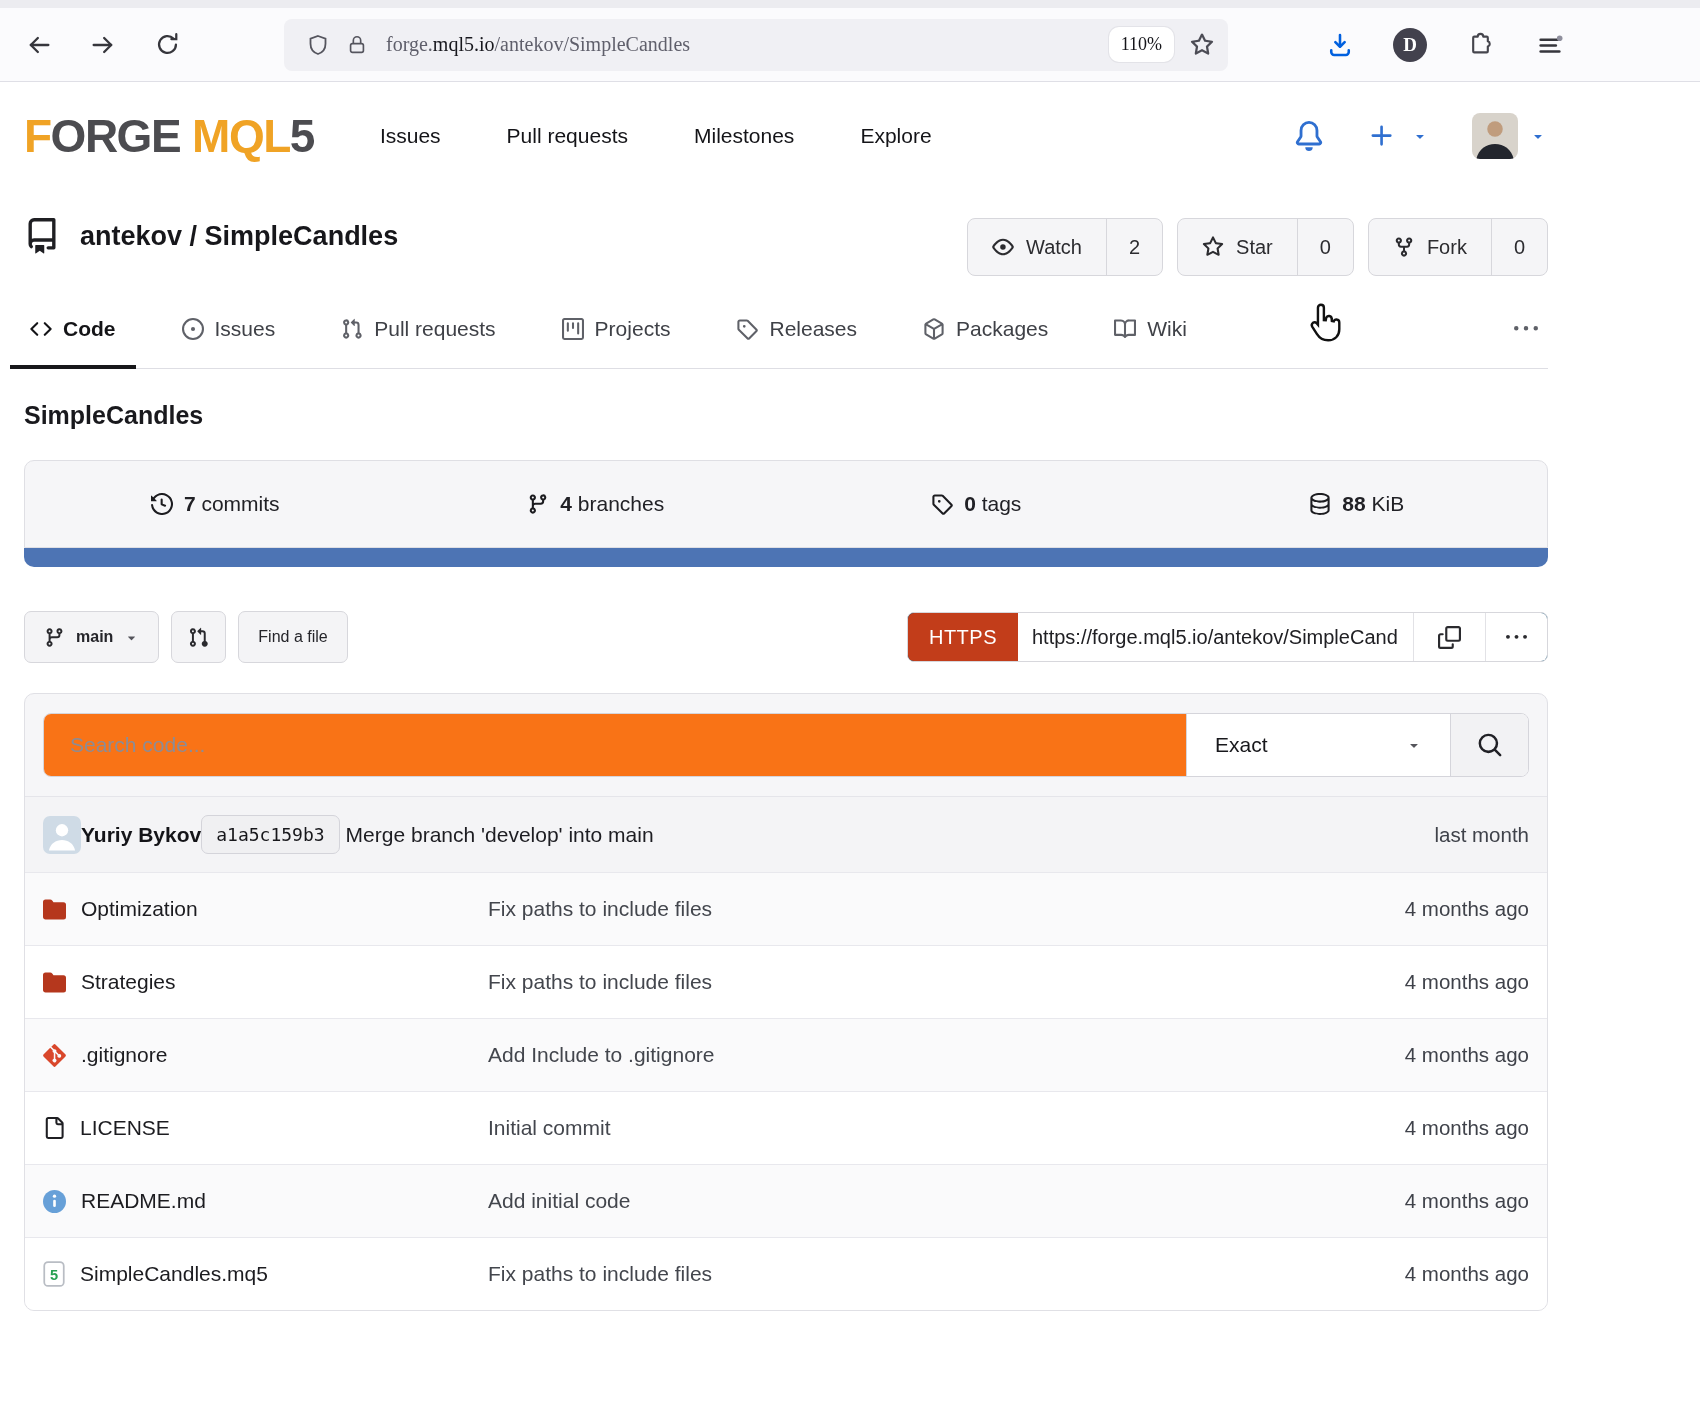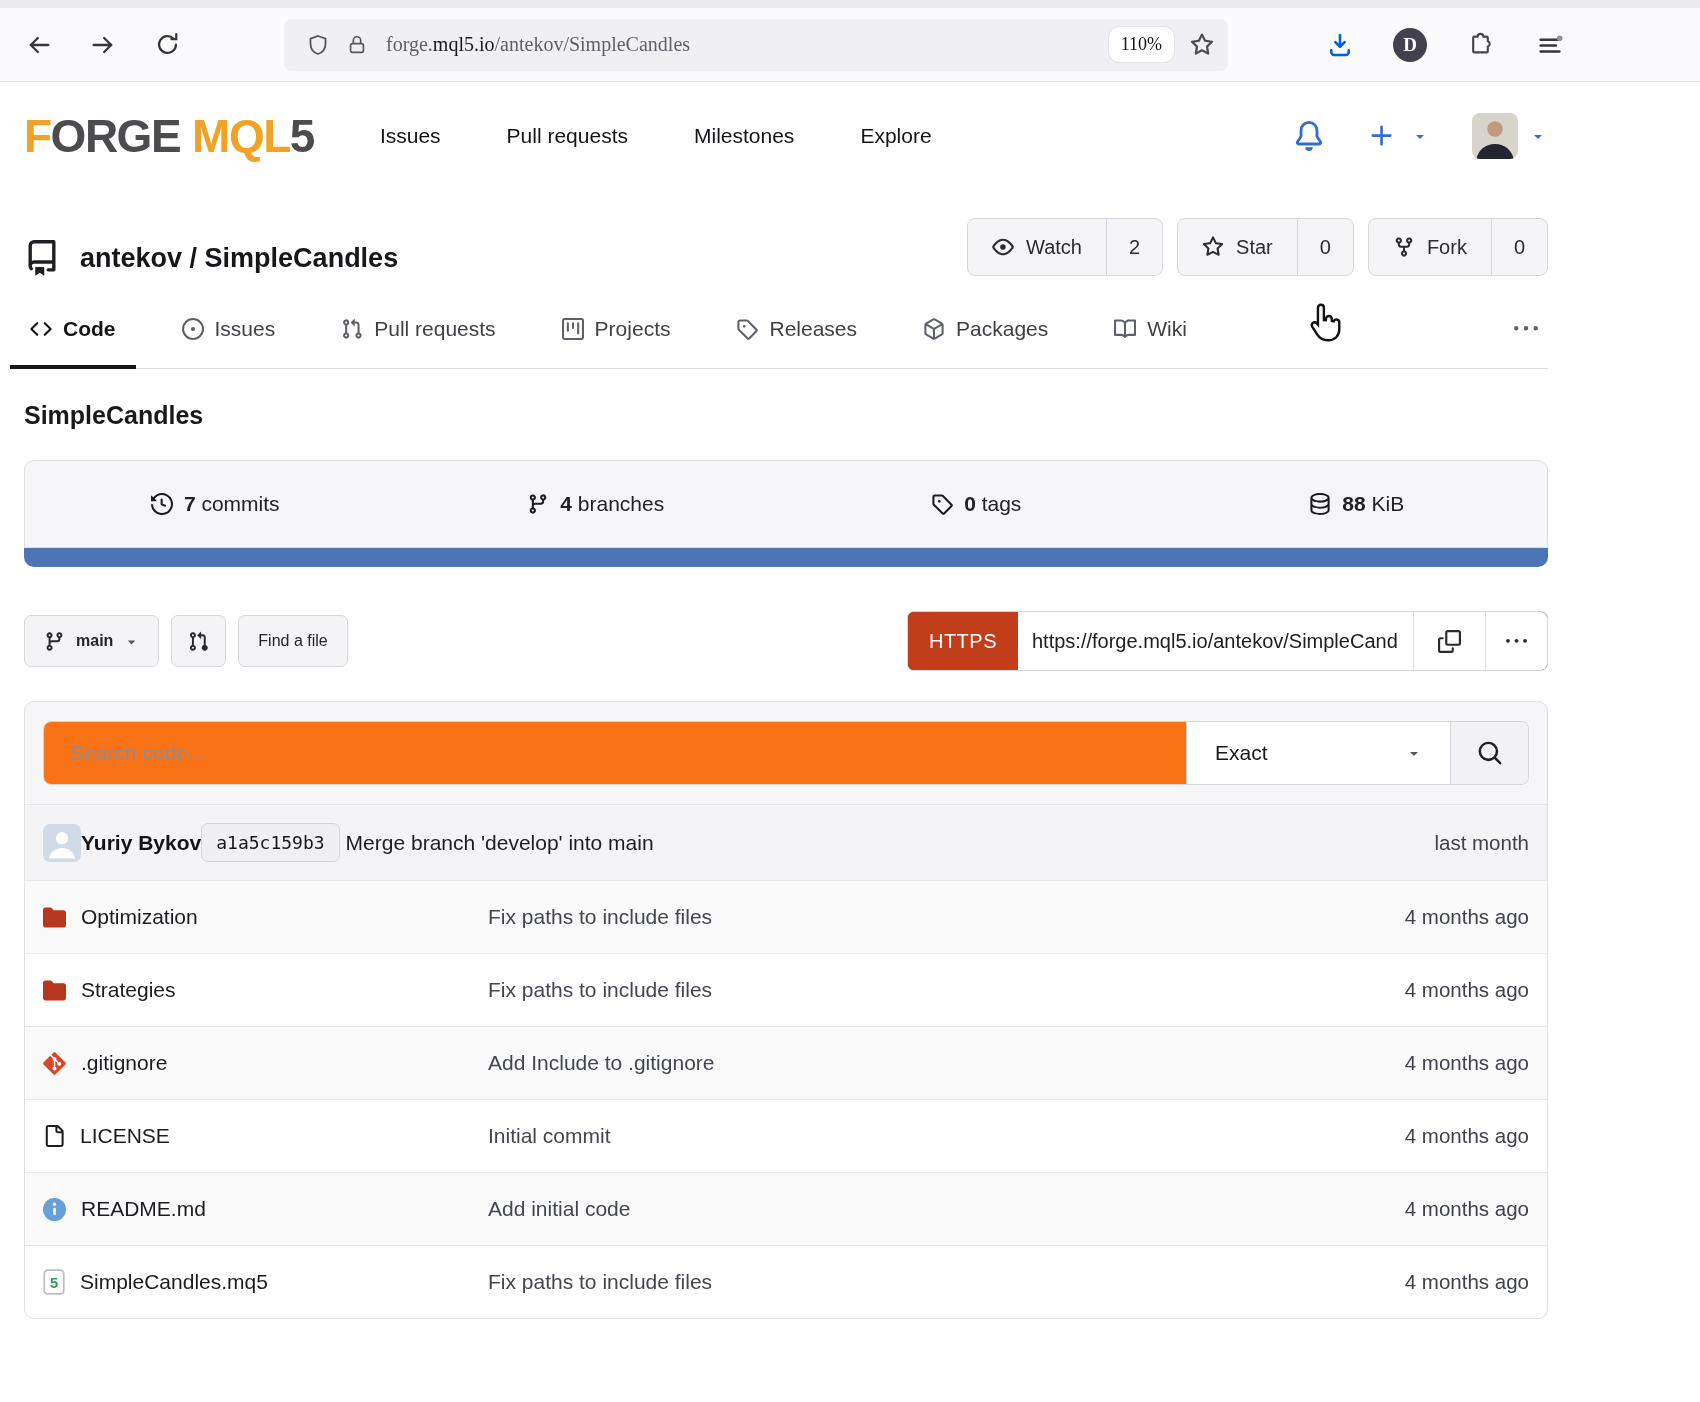--- a/index.html
+++ b/index.html
@@ -36,21 +36,21 @@
   .site-nav a { font-size:21px; color:#141418; text-decoration:none; cursor:pointer; }
   .header-right { margin-left:auto; display:flex; align-items:center; gap:44px; }
   .hdr-ic { color:var(--accent-blue,#2f6fd0); display:flex; align-items:center; cursor:pointer; }
   .plus-wrap { display:flex; align-items:center; gap:16px; }
   .avatar-wrap { display:flex; align-items:center; gap:12px; }
   .avatar { width:46px; height:46px; border-radius:8px; overflow:hidden; }
 
   
   .container { margin-left:24px; width:1524px; }
 
-  .repo-head { display:flex; align-items:flex-end; margin-top:28px; }
+  .repo-head { display:flex; align-items:flex-start; margin-top:28px; }
   .repo-title { display:flex; align-items:center; gap:20px; font-size:27px; font-weight:600; color:#17171b; }
   .repo-title .ric { color:#1f1f23; display:flex; }
   .repo-actions { margin-left:auto; display:flex; gap:14px; }
   .action-group { display:flex; height:58px; border:1px solid #d7d7dc; border-radius:8px;
     overflow:hidden; background:#f5f5f7; font-size:20px; color:#2c2c30; cursor:pointer; }
   .action-main { display:flex; align-items:center; gap:12px; padding:0 24px; }
   .action-main .aic { display:flex; color:#2c2c30; }
   .action-count { border-left:1px solid #d7d7dc; display:flex; align-items:center; padding:0 22px; }
 
   
@@ -76,21 +76,21 @@
   .lang-bar { height:19px; background:var(--language-bar-blue,#4d74b4); border-radius:0 0 10px 10px; }
 
   
   .branch-row { margin-top:44px; display:flex; align-items:center; gap:12px; }
   .btn { height:52px; background:#f4f4f6; border:1px solid #d7d7dc; border-radius:7px;
     display:inline-flex; align-items:center; gap:11px; padding:0 19px; font-size:16px;
     color:#25252a; cursor:pointer; }
   .btn .bic { display:flex; color:#2a2a2e; }
   .btn-main b { font-weight:700; }
   .caret { display:flex; color:#55555c; }
-  .clone-group { margin-left:auto; display:flex; height:60px; border:1px solid #d7d7dc;
+  .clone-group { margin-left:auto; display:flex; height:50px; border:1px solid #d7d7dc;
     border-radius:7px; overflow:hidden; background:#0c4a6e; }
   .https-seg { background:var(--https-red,#c23d1a); color:#fff; display:flex; align-items:center;
     padding:0 21px; font-size:20px; letter-spacing:.5px; cursor:pointer; }
   .clone-input { width:395px; border:none; outline:none; padding:0 14px; font-size:20px;
     color:#202024; font-family:"Liberation Sans","DejaVu Sans",sans-serif; }
   .clone-seg { width:72px; border-left:1px solid #e2e2e6; display:flex; align-items:center;
     justify-content:center; color:#2a2a2e; cursor:pointer; background:#fff; }
   .clone-seg.kebab { width:62px; }
 
   

